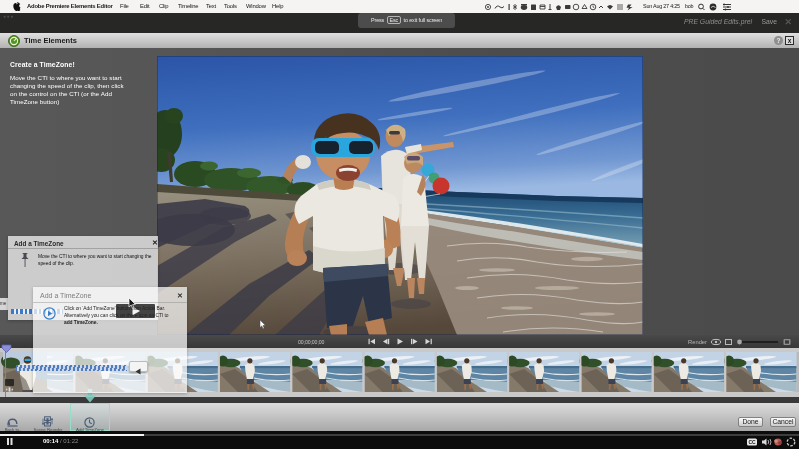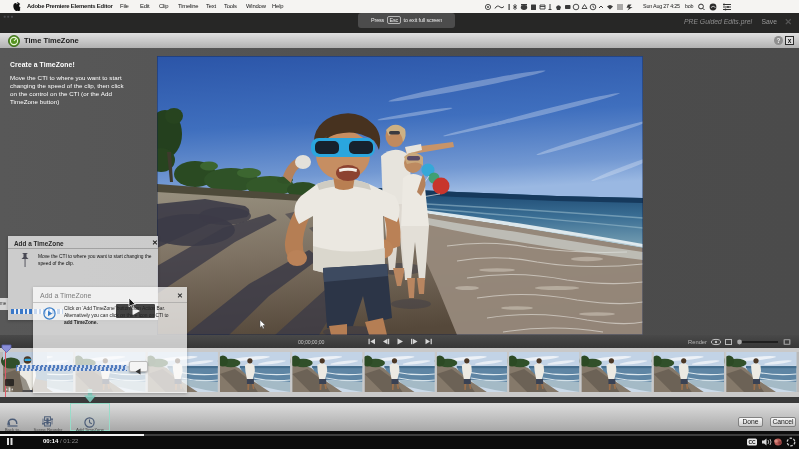--- a/index.html
+++ b/index.html
@@ -143,21 +143,21 @@
   <span class="abs" id="closex">✕</span>
 </div>
 
 <div class="abs" id="trheader">
   <svg class="abs" style="left:8px;top:1.5px" width="12" height="12" viewBox="0 0 12 12">
     <circle cx="6" cy="6" r="5.5" fill="#55941f"></circle>
     <circle cx="6" cy="6" r="5.5" fill="none" stroke="#2f5c10" stroke-width="0.8"></circle>
     <circle cx="6" cy="6" r="3.6" fill="none" stroke="#eaf5dc" stroke-width="1.1"></circle>
     <path d="M6 6 L8.3 3.4" stroke="#eaf5dc" stroke-width="1.1"></path>
   </svg>
-  <span class="abs" id="trtext">Time TimeZone</span>
+  <span class="abs" id="trtext">Time Elements</span>
   <div class="abs" id="trq">?</div>
   <div class="abs" id="trx">x</div>
 </div>
 
 <div class="abs" id="main">
   <div class="abs" style="left:0;top:250px;width:8px;height:12px;background:rgba(235,235,235,0.85);font-size:4.5px;color:#333;line-height:12px;">me</div>
   <div class="abs" id="guide">
     <h4>Create a TimeZone!</h4>
     <p>Move the CTI to where you want to start<br>
 changing the speed of the clip, then click<br>

